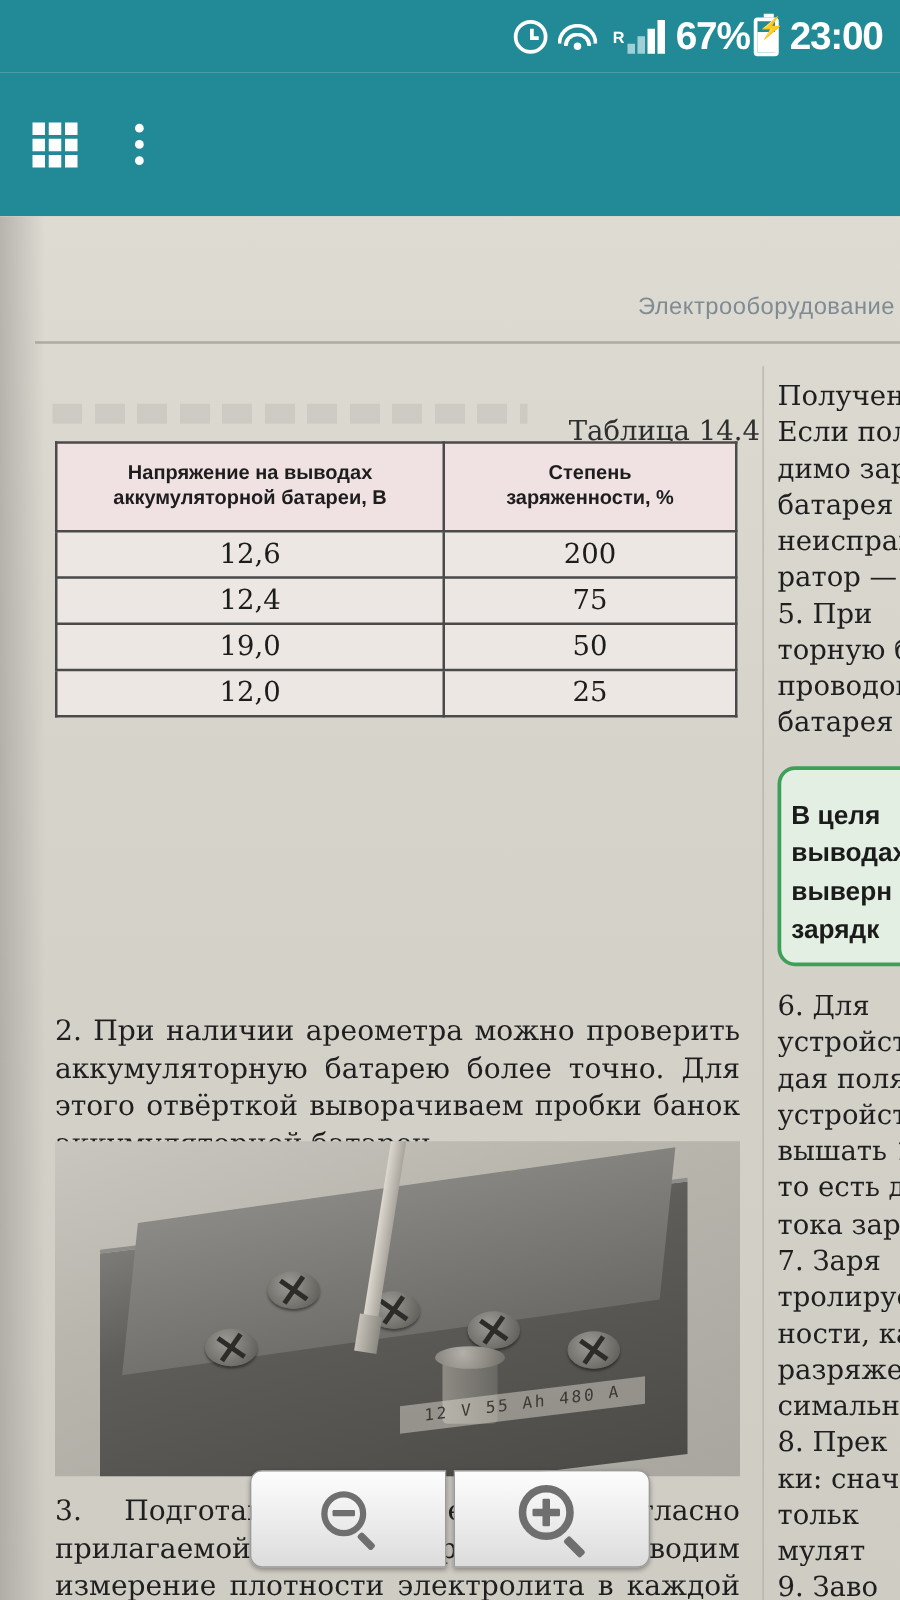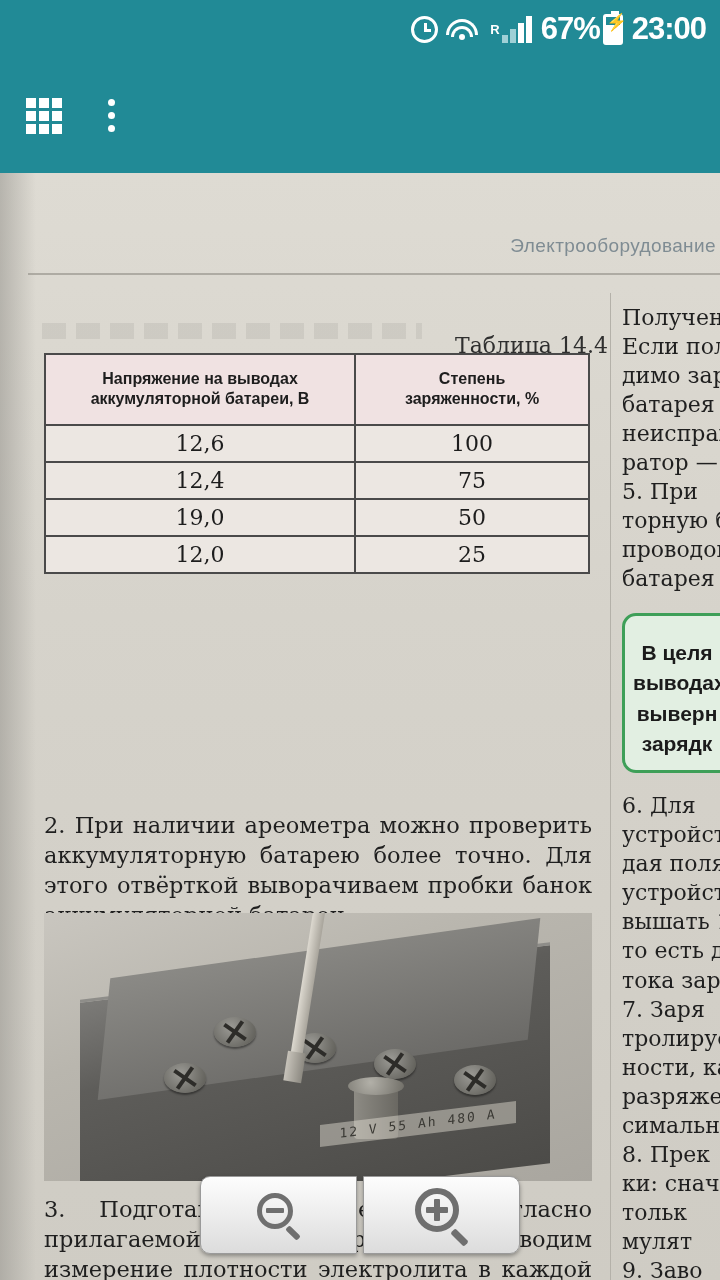--- a/index.html
+++ b/index.html
@@ -537,21 +537,21 @@
     background: #e2efe2;
     box-sizing: border-box;
     padding: 22px 8px;
     font-family: "Liberation Sans", sans-serif;
     font-size: 21px;
     font-weight: bold;
     line-height: 1.45;
     color: #1b1b1b;
     overflow: hidden;
   }
-  .greenbox p { margin: 0; white-space: nowrap; text-align: center; }
+  .greenbox p { margin: 0; white-space: nowrap; }
 </style>
 </head>
 <body>
 
 <div class="screen">
 
   <div class="statusbar">
     <span class="si">
       <span class="alarm-icon"></span>
     </span>
@@ -620,21 +620,21 @@
             </th>
             <th>
               <span>Степень</span><br>
               <span>заряженности, %</span>
             </th>
           </tr>
         </thead>
         <tbody>
           <tr>
             <td>12,6</td>
-            <td>100</td>
+            <td>200</td>
           </tr>
           <tr>
             <td>12,4</td>
             <td>75</td>
           </tr>
           <tr>
             <td>19,0</td>
             <td>50</td>
           </tr>
           <tr>

